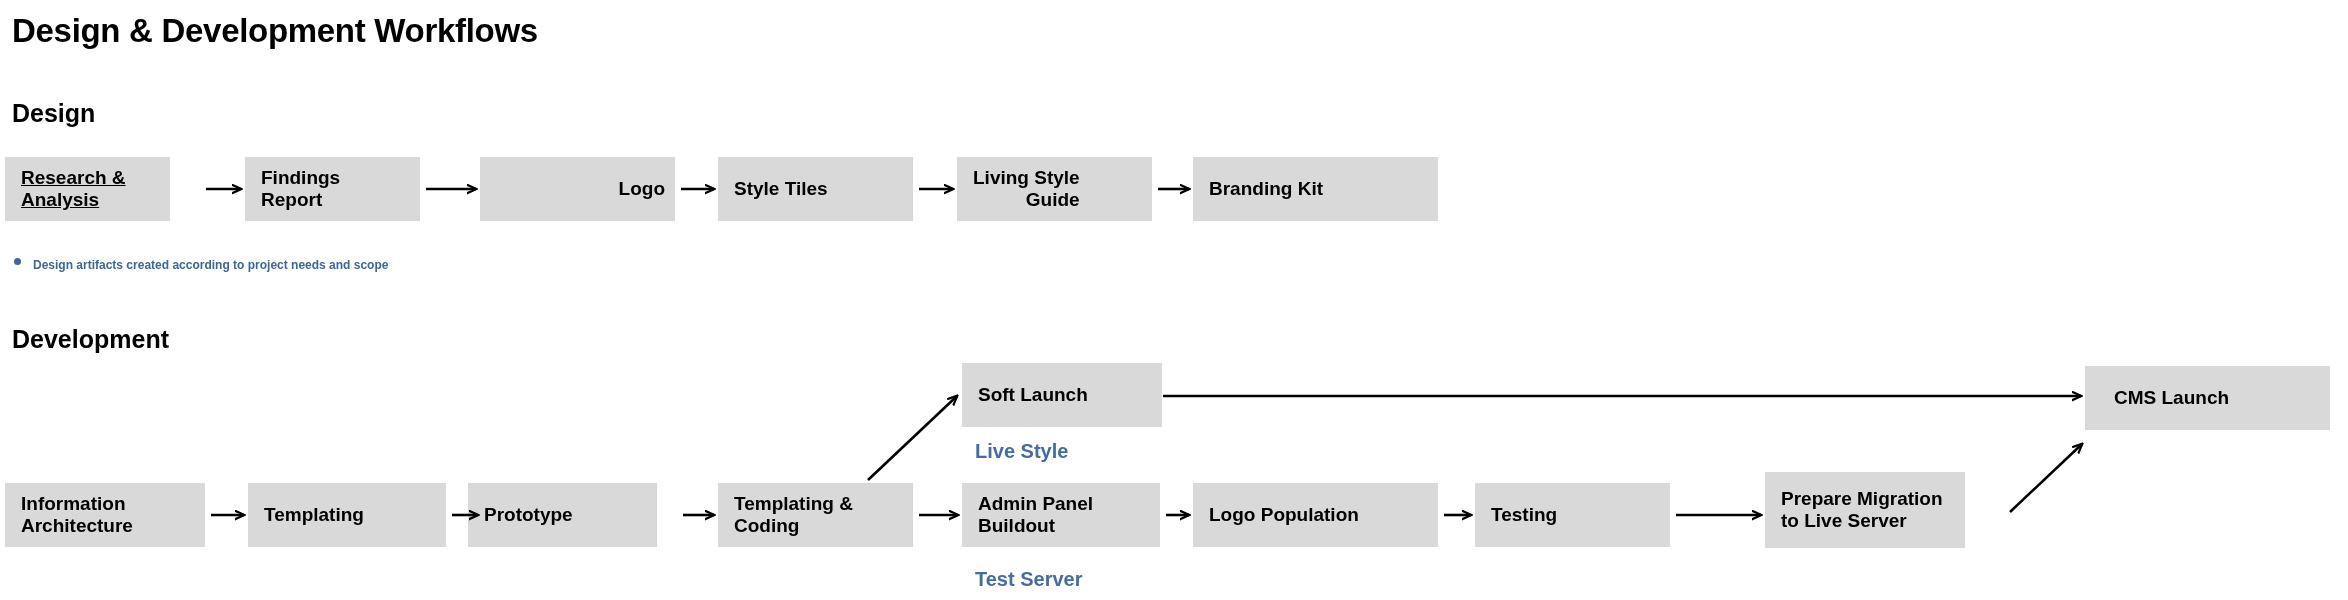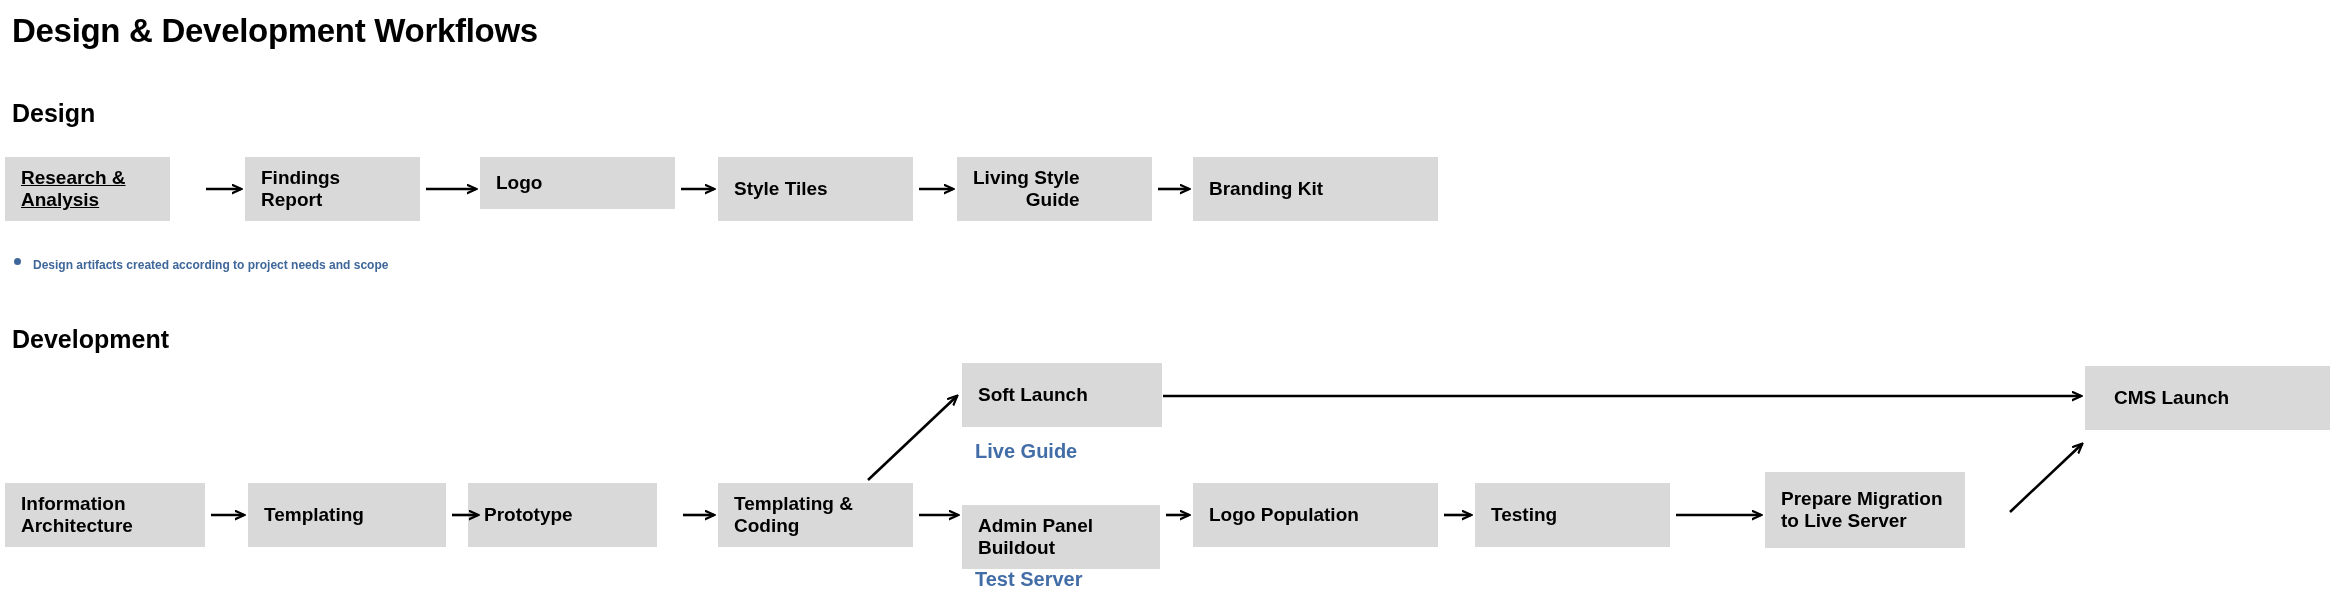--- a/index.html
+++ b/index.html
@@ -107,21 +107,21 @@
   <div class="node-box" style="left:5px; top:157px; width:165px; height:64px;text-decoration:underline;">
     <span class="node-label">Research &amp;
 Analysis</span>
   </div>
 
   <div class="node-box" style="left:245px; top:157px; width:175px; height:64px;">
     <span class="node-label">Findings
 Report</span>
   </div>
 
-  <div class="node-box" style="left:480px; top:157px; width:195px; height:52px;">
+  <div class="node-box" style="left:480px; top:157px; width:195px; height:64px;justify-content:flex-end;">
     <span class="node-label">Logo</span>
   </div>
 
   <div class="node-box" style="left:718px; top:157px; width:195px; height:64px;">
     <span class="node-label">Style Tiles</span>
   </div>
 
   <div class="node-box" style="left:957px; top:157px; width:195px; height:64px;text-align:right;">
     <span class="node-label">Living Style
 Guide</span>
@@ -134,21 +134,21 @@
   <div class="note-bullet" style="left:14px; top:258px;">
     <span class="note-dot"></span>
     <span class="note-text">Design artifacts created according to project needs and scope</span>
   </div>
 
   <div class="section-heading" id="heading-development">Development</div>
 
   <div class="node-box" style="left:962px; top:363px; width:200px; height:64px;">
     <span class="node-label">Soft Launch</span>
   </div>
-  <div class="server-label" style="left:975px; top:440px;">Live Guide</div>
+  <div class="server-label" style="left:975px; top:440px;">Live Style</div>
 
   <div class="node-box" style="left:2085px; top:366px; width:245px; height:64px;padding-left:29px;">
     <span class="node-label">CMS Launch</span>
   </div>
 
   <div class="node-box" style="left:5px; top:483px; width:200px; height:64px;">
     <span class="node-label">Information
 Architecture</span>
   </div>
 
@@ -158,21 +158,21 @@
 
   <div class="node-box" style="left:468px; top:483px; width:189px; height:64px;">
     <span class="node-label">Prototype</span>
   </div>
 
   <div class="node-box" style="left:718px; top:483px; width:195px; height:64px;">
     <span class="node-label">Templating &amp;
 Coding</span>
   </div>
 
-  <div class="node-box" style="left:962px; top:483px; width:198px; height:64px;margin-top:22px;">
+  <div class="node-box" style="left:962px; top:483px; width:198px; height:64px;">
     <span class="node-label">Admin  Panel
 Buildout</span>
   </div>
   <div class="server-label" style="left:975px; top:568px;">Test Server</div>
 
   <div class="node-box" style="left:1193px; top:483px; width:245px; height:64px;">
     <span class="node-label">Logo Population</span>
   </div>
 
   <div class="node-box" style="left:1475px; top:483px; width:195px; height:64px;">

